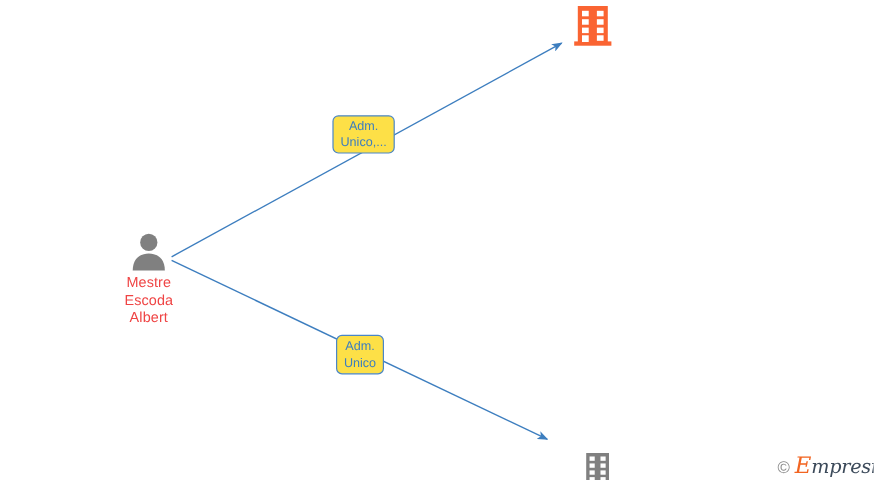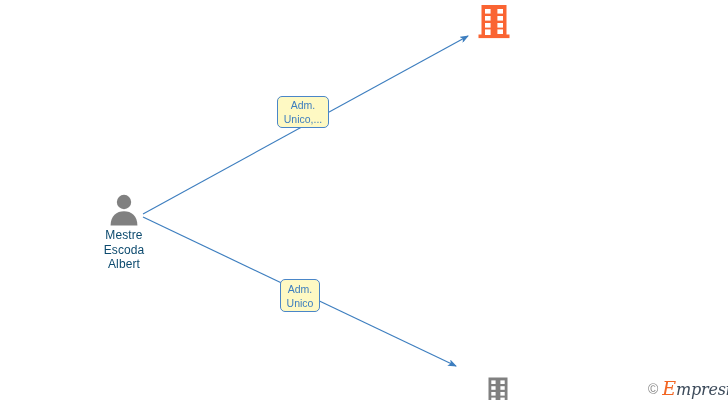--- a/index.html
+++ b/index.html
@@ -41,30 +41,30 @@
   .person-icon {
     display: block;
     margin: 0 auto;
     width: 34px;
     height: 34px;
   }
   .person-label {
     margin-top: 2px;
     font-size: 12px;
     line-height: 14.5px;
-    color: #0c4a6e;
+    color: #ef4444;
     white-space: pre-line;
     letter-spacing: 0.1px;
   }
 
   
   .rel-box {
     position: absolute;
     box-sizing: border-box;
-    background: #fef9c3;
+    background: #fde047;
     border: 1px solid #4a86c8;
     border-radius: 5px;
     color: #3d7ebf;
     font-size: 10.5px;
     line-height: 14px;
     text-align: center;
     display: flex;
     flex-direction: column;
     align-items: center;
     justify-content: center;

